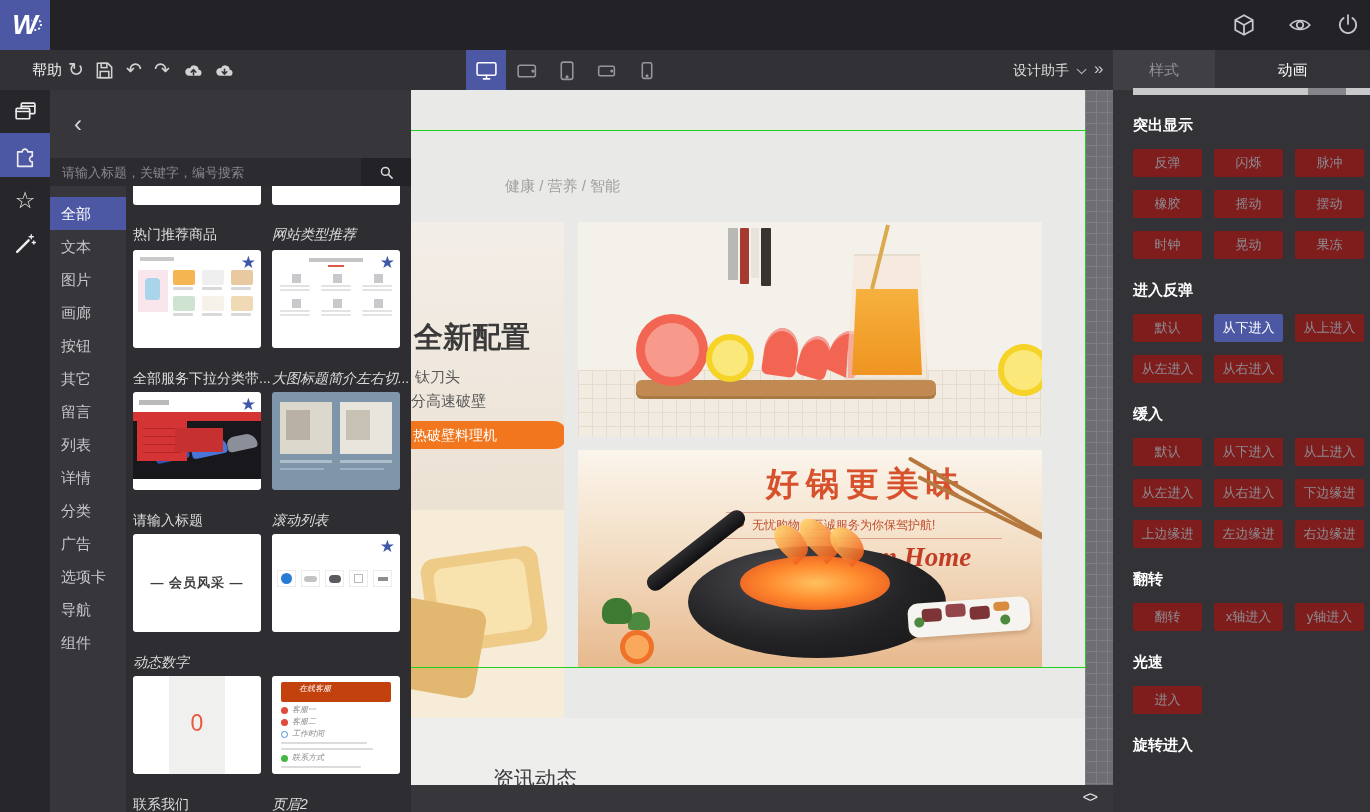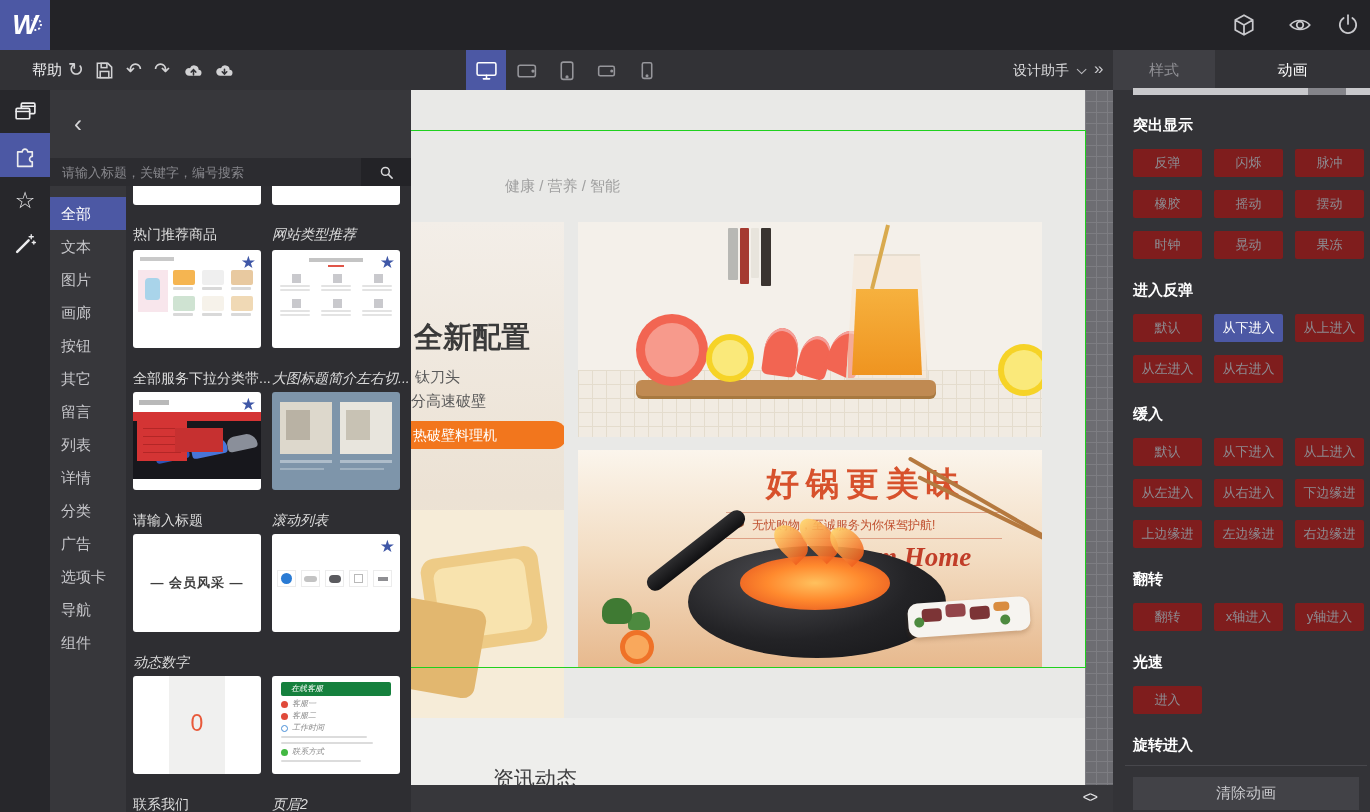--- a/index.html
+++ b/index.html
@@ -87,21 +87,21 @@
   .th-interior .ph i { position:absolute; left:6px; top:8px; width:24px; height:30px; background:#b9b2a4; }
   .th-interior .cap { position:absolute; top:68px; width:52px; height:3px; background:#aebdca; }
   .th-interior .cap2 { position:absolute; top:76px; width:44px; height:2px; background:#9fb1c0; }
   .th-member { display:flex; align-items:center; justify-content:center; }
   .th-member span { color:#3e3e3e; font-size:13px; font-weight:bold; letter-spacing:1px; }
   .th-logos .row { position:absolute; left:5px; top:36px; display:flex; gap:5px; }
   .th-logos .lg { width:19px; height:17px; border:1px solid #ececec; display:flex; align-items:center; justify-content:center; }
   .th-number .band { position:absolute; left:36px; top:0; width:56px; height:98px; background:#f0f0ef; }
   .th-number span { position:absolute; left:0; top:34px; width:128px; text-align:center; color:#e8593a; font-size:23px; }
   .th-qq { padding:6px 9px; }
-  .th-qq .qhead { height:14px; background:#15803d; border-radius:2px; color:#fff; font-size:8px; line-height:14px; padding-left:10px; }
+  .th-qq .qhead { height:20px; background:#c2410c; border-radius:2px; color:#fff; font-size:8px; line-height:14px; padding-left:18px; }
   .th-qq .qrow { display:flex; align-items:center; gap:4px; margin-top:4px; color:#8b8b8b; font-size:8px; line-height:8px; }
   .th-qq .dot { width:7px; height:7px; border-radius:50%; }
   .th-qq .red { background:#e04a3a; } .th-qq .green { background:#42b842; }
   .th-qq .ring { width:7px; height:7px; border-radius:50%; border:1.5px solid #4a90d8; }
   .th-qq .ln { height:2px; background:#dcdcdc; margin-top:4px; border-radius:1px; }
 
   
   .canvas { position:absolute; left:411px; top:90px; width:702px; height:722px; background:#e9e9e7; overflow:hidden; }
   .texture { position:absolute; left:674px; top:0; width:28px; height:695px; background-color:#6d6d72;
     background-image:linear-gradient(#7d7d82 1px, transparent 1px), linear-gradient(90deg,#7d7d82 1px, transparent 1px);
@@ -665,19 +665,16 @@
           <div class="abtn">y轴进入</div>
 
       </div>
       <div class="sec-title">光速</div>
       <div class="btns">
 
           <div class="abtn">进入</div>
 
       </div>
       <div class="sec-title">旋转进入</div>
-      <div class="clear-wrap">
-        <div class="clear-btn">清除动画</div>
-      </div>
     </div>
   </div>
 
 </div>
 
 </body></html>

